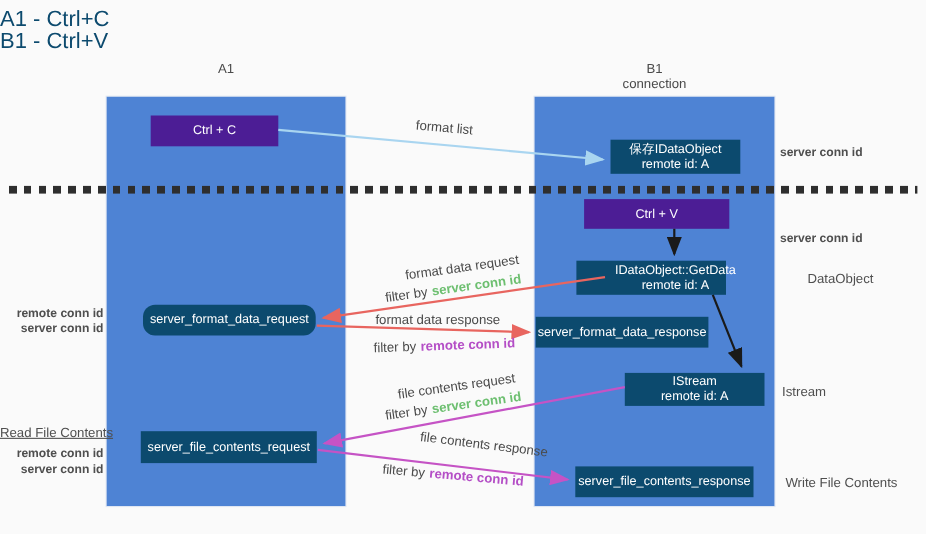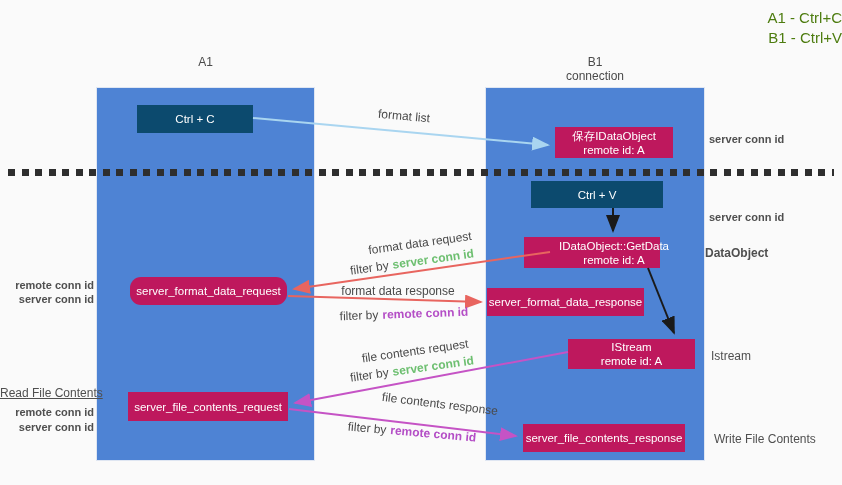--- a/index.html
+++ b/index.html
@@ -6,39 +6,39 @@
   html,body { width:842px; height:485px; }
   body {
     font-family: "Liberation Sans", "DejaVu Sans", sans-serif;
     background:#fafafa;
     position:relative;
     overflow:hidden;
     color:#3c3c3c;
   }
   #canvas { position:absolute; inset:0; width:842px; height:485px; }
 
-  .title { position:absolute; top:8px; left:0; width:842px; text-align:right;
-           font-size:15px; color:#4d7c0f; line-height:20px; }
+  .title { position:absolute; top:8px; left:0; width:842px; text-align:left;
+           font-size:20px; color:#0c4a6e; line-height:20px; }
 
   .lifeline-header { position:absolute; text-align:center; font-size:12px; color:#4a4a4a; line-height:14px; }
   .lifeline { position:absolute; background:#4e83d4; top:88px; height:372px; z-index:1;
               box-shadow:0 0 0 1px #dfe6f2; }
   #lifeline-a1 { left:97px; width:217px; }
   #lifeline-b1 { left:486px; width:218px; }
 
   .divider { position:absolute; left:8px; top:169px; width:826px; height:7px; z-index:5;
              background:repeating-linear-gradient(90deg,#2e2e2e 0 7px,transparent 7px 13.5px); }
 
   svg.arrows { position:absolute; inset:0; z-index:4; pointer-events:none; }
 
   .node { position:absolute; z-index:3; display:flex; flex-direction:column;
           align-items:center; justify-content:center; color:#fff; text-align:center;
           font-size:11.5px; line-height:14px; }
-  .green-node  { background:#0c4a6e;align-items:center; }
-  .orange-node { background:#be185d; }
+  .green-node  { background:#4c1d95;align-items:center; }
+  .orange-node { background:#0c4a6e; }
 
   .lbl { position:absolute; z-index:6; white-space:nowrap; font-size:12px; color:#4a4a4a;
          transform:translate(-50%,-50%) rotate(var(--r,0deg)); }
   .lbl span + span { margin-left:4px; }
   .green-text  { color:#6dbf70; font-weight:bold; }
   .purple-text { color:#b44ec6; font-weight:bold; }
 
   .side-label { position:absolute; z-index:6; white-space:nowrap; font-size:12px; color:#4f4f4f; }
   .side-label.small { font-size:11px; font-weight:bold; }
   .left-col { left:0; width:94px; text-align:right; }
@@ -154,21 +154,21 @@
   </div>
   <div class="lbl" style="left:440px; top:404px; --r:7deg;">
     <span>file contents response</span>
   </div>
   <div class="lbl" style="left:412px; top:432px; --r:5deg;">
     <span>filter by</span><span class="purple-text">remote conn id</span>
   </div>
 
   <div class="side-label small green-text" style="left:709px; top:133px;">server conn id</div>
   <div class="side-label small green-text" style="left:709px; top:211px;">server conn id</div>
-  <div class="side-label" style="left:705px; top:246px;font-weight:bold;">DataObject</div>
+  <div class="side-label" style="left:734px; top:246px;">DataObject</div>
   <div class="side-label" style="left:711px; top:349px;">Istream</div>
   <div class="side-label" style="left:714px; top:432px;">Write File Contents</div>
 
   <div class="side-label small purple-text left-col" style="top:279px;">remote conn id</div>
   <div class="side-label small green-text left-col" style="top:293px;">server conn id</div>
   <div class="side-label left-col" style="top:386px;text-decoration:underline;">Read File Contents</div>
   <div class="side-label small purple-text left-col" style="top:406px;">remote conn id</div>
   <div class="side-label small green-text left-col" style="top:421px;">server conn id</div>
 
 </div>

